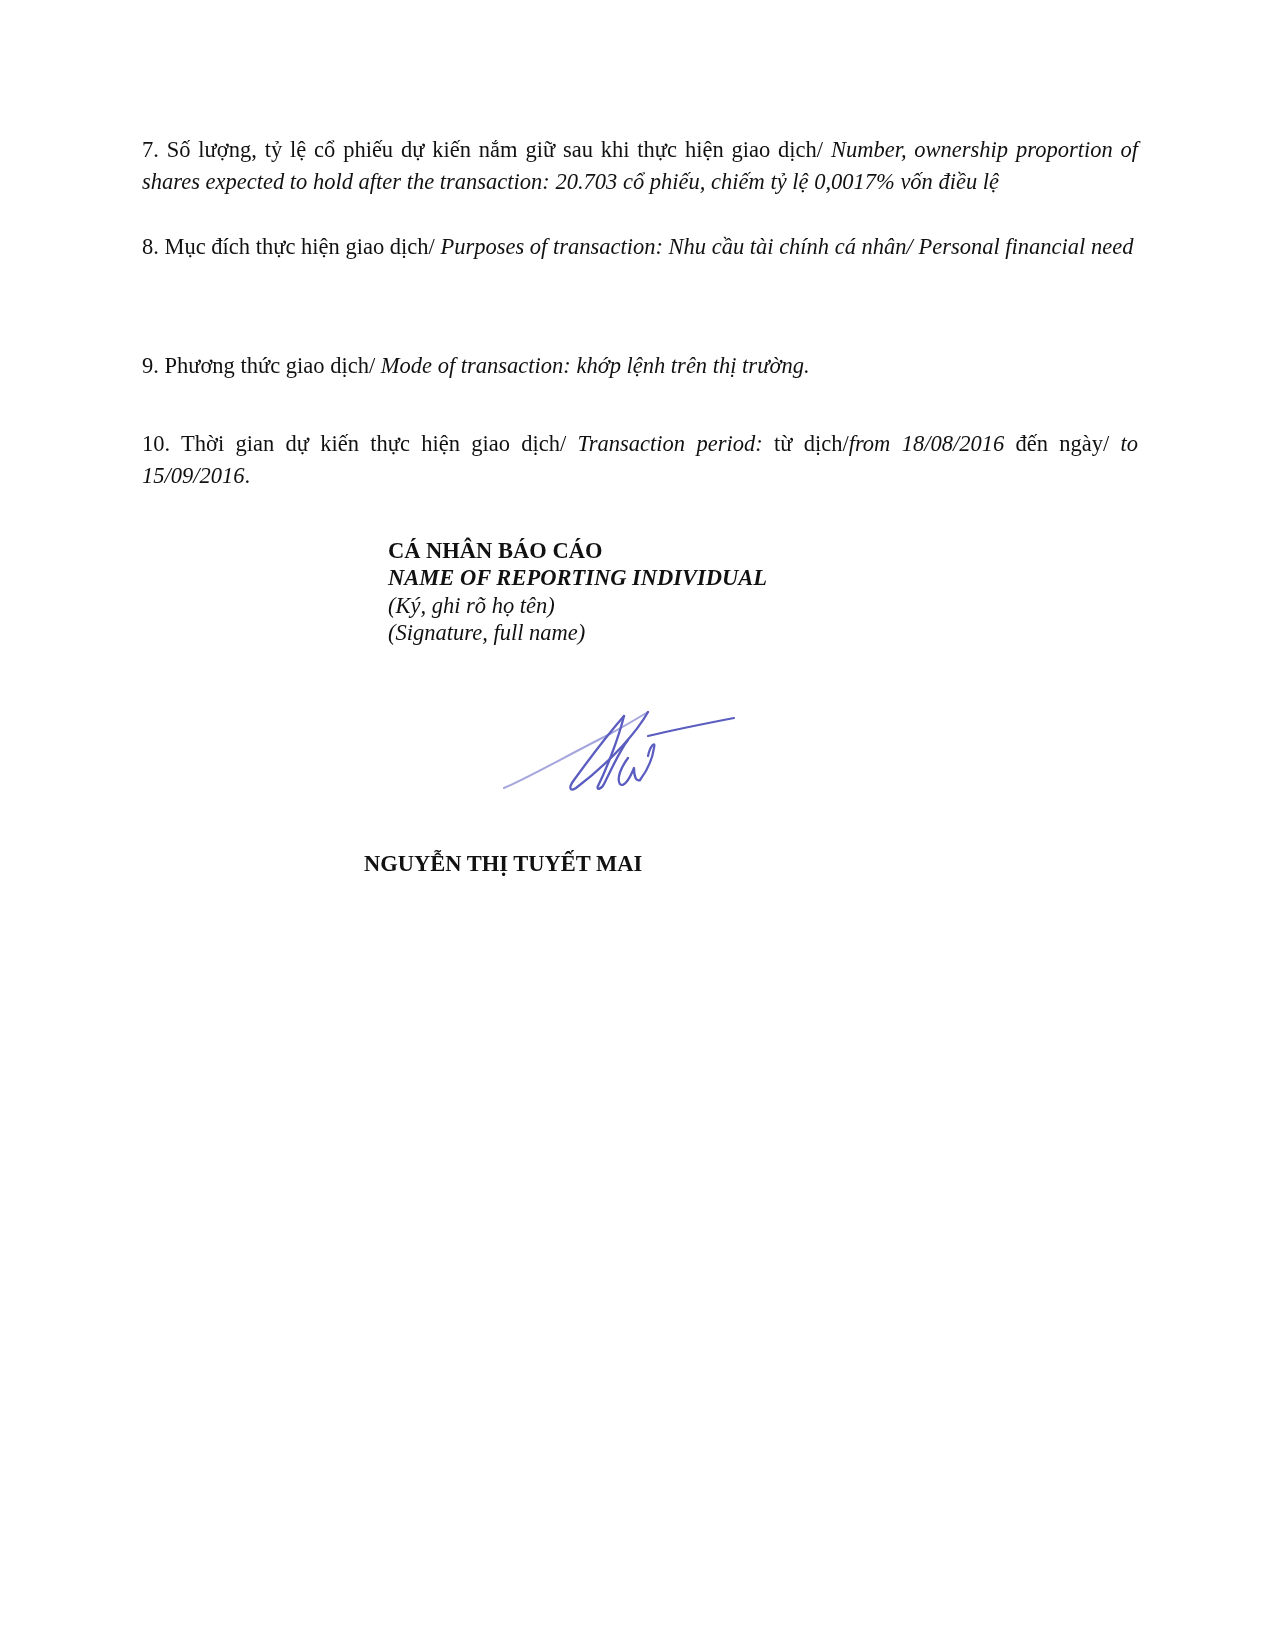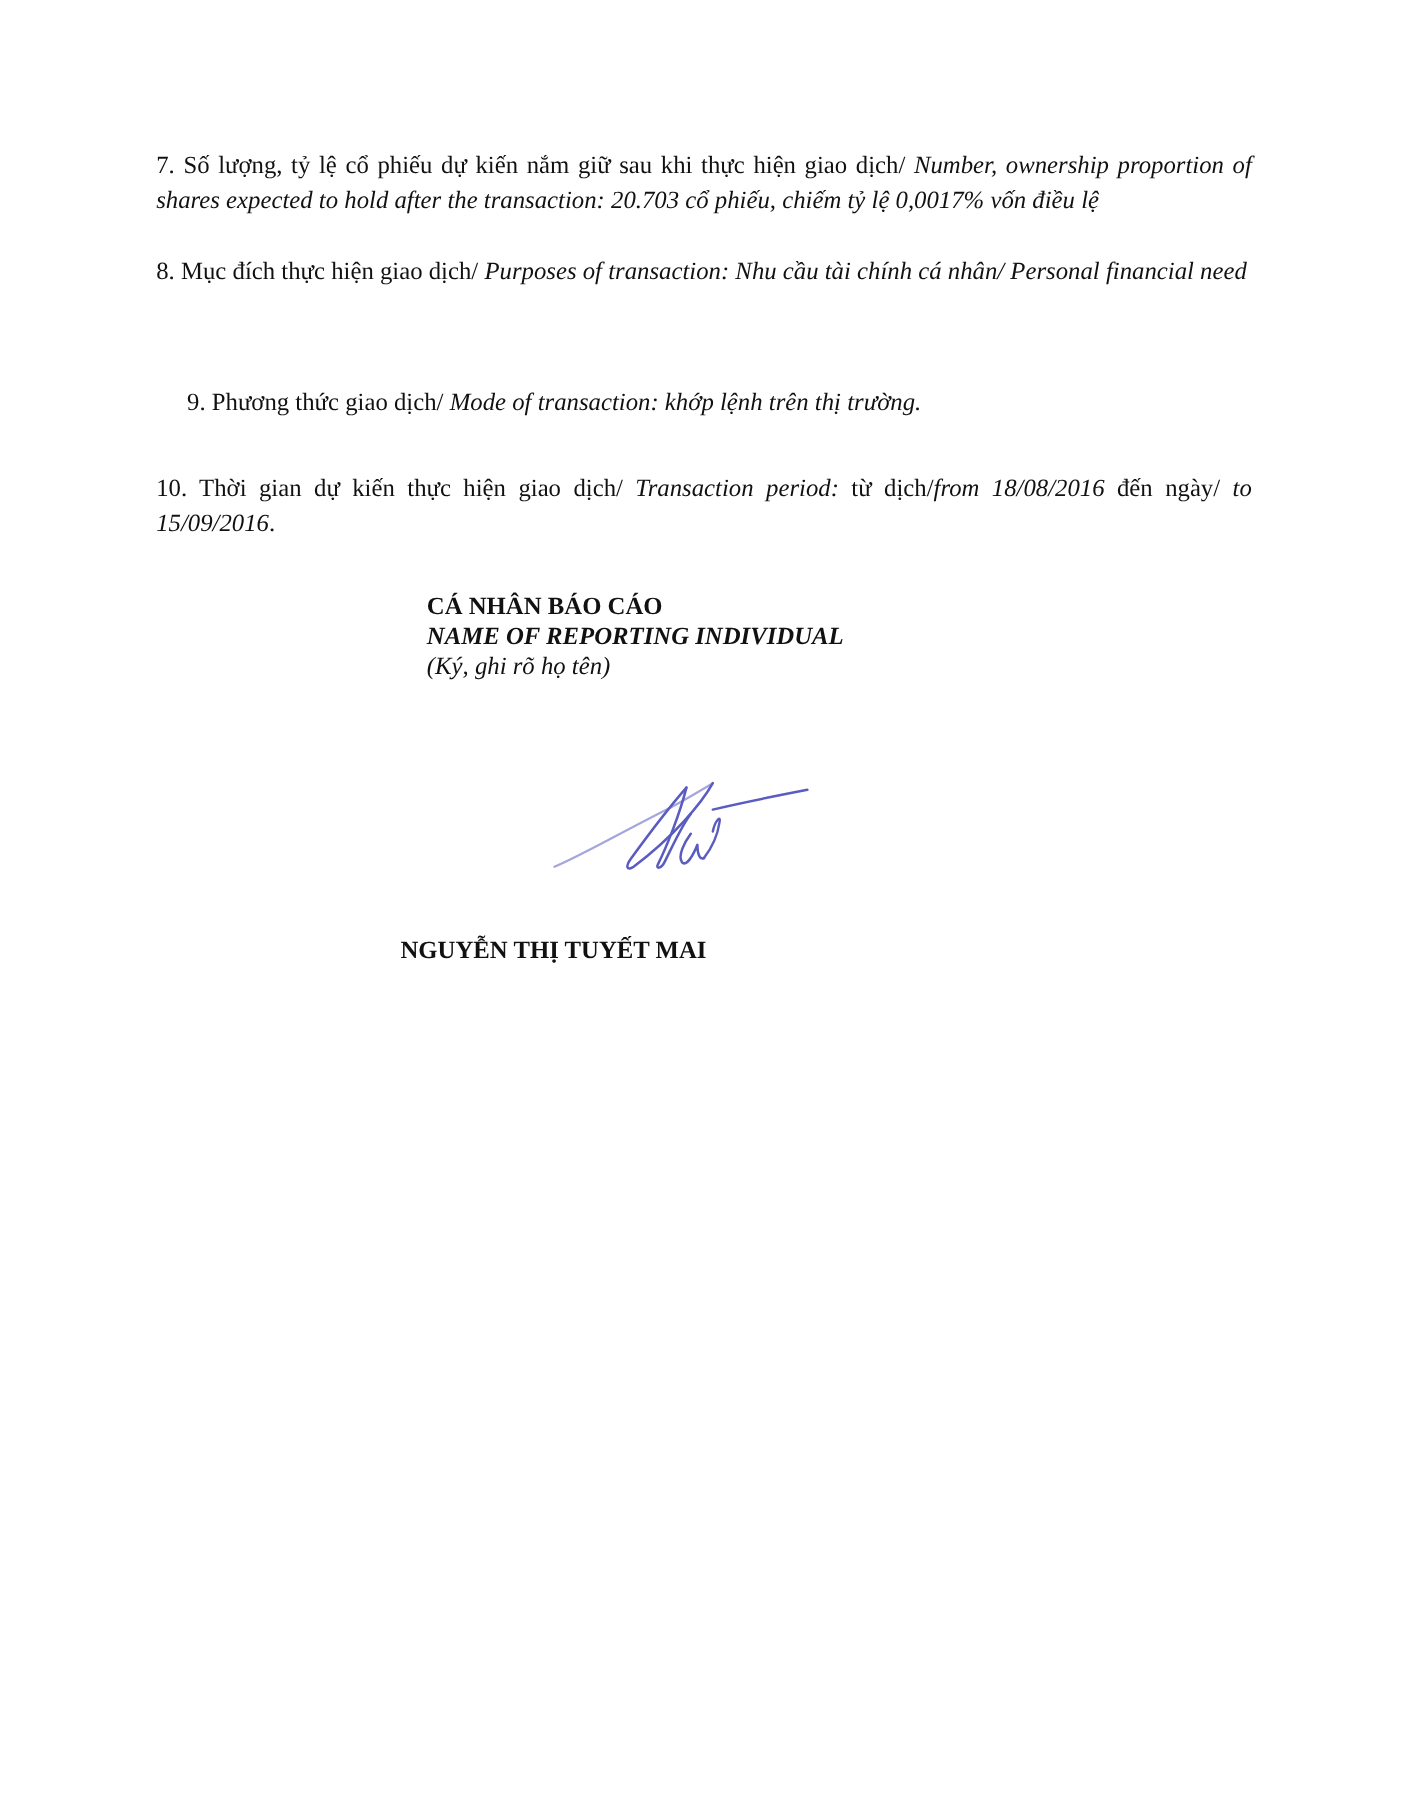--- a/index.html
+++ b/index.html
@@ -26,21 +26,21 @@
       left: 142px;
       width: 996px;
       font-size: 22.5px;
       line-height: 32px;
       text-align: justify;
       text-align-last: left;
     }
     .para i { font-style: italic; }
     #p7 { top: 134px; }
     #p8 { top: 231px; }
-    #p9 { top: 350px; margin-left: 28px; }
+    #p9 { top: 350px; }
     #p10 { top: 428px; }
 
     .sig-block {
       position: absolute;
       left: 388px;
       width: 600px;
       text-align: left;
       font-size: 22.5px;
       line-height: 27px;
     }
@@ -97,20 +97,21 @@
     <span>Thời gian dự kiến thực hiện giao dịch/</span>
     <i>Transaction period:</i>
     <span>từ dịch/</span><i>from 18/08/2016</i>
     <span>đến ngày/</span>
     <i>to 15/09/2016</i><span>.</span>
   </div>
 
   <div class="sig-block sig-title">CÁ NHÂN BÁO CÁO</div>
   <div class="sig-block sig-subtitle">NAME OF REPORTING INDIVIDUAL</div>
   <div class="sig-block sig-note1">(Ký, ghi rõ họ tên)</div>
+  <div class="sig-block sig-note2">(Signature, full name)</div>
 
   <svg class="signature" viewBox="0 0 240 95" xmlns="http://www.w3.org/2000/svg">
     <g fill="none" stroke="#5a5cc0" stroke-linecap="round" stroke-linejoin="round">
       <path d="M6 88 C 30 78, 70 55, 110 35 C 125 27, 140 18, 150 12" stroke-width="2" opacity="0.55"></path>
       <path d="M150 12 C 140 30, 115 60, 78 88 C 72 92, 70 88, 76 80 C 92 58, 112 32, 126 16" stroke-width="2.3"></path>
       <path d="M126 16 C 120 40, 108 70, 100 86 C 98 90, 103 90, 106 84 C 114 68, 122 50, 130 40" stroke-width="2.3"></path>
       <path d="M130 58 C 124 66, 118 78, 122 84 C 126 88, 132 78, 136 68 C 136 76, 138 82, 142 80" stroke-width="2.3"></path>
       <path d="M142 80 C 148 72, 154 62, 156 48 C 158 40, 152 46, 150 56" stroke-width="2.2"></path>
       <path d="M150 36 C 175 30, 205 24, 236 18" stroke-width="2.2"></path>
     </g>

